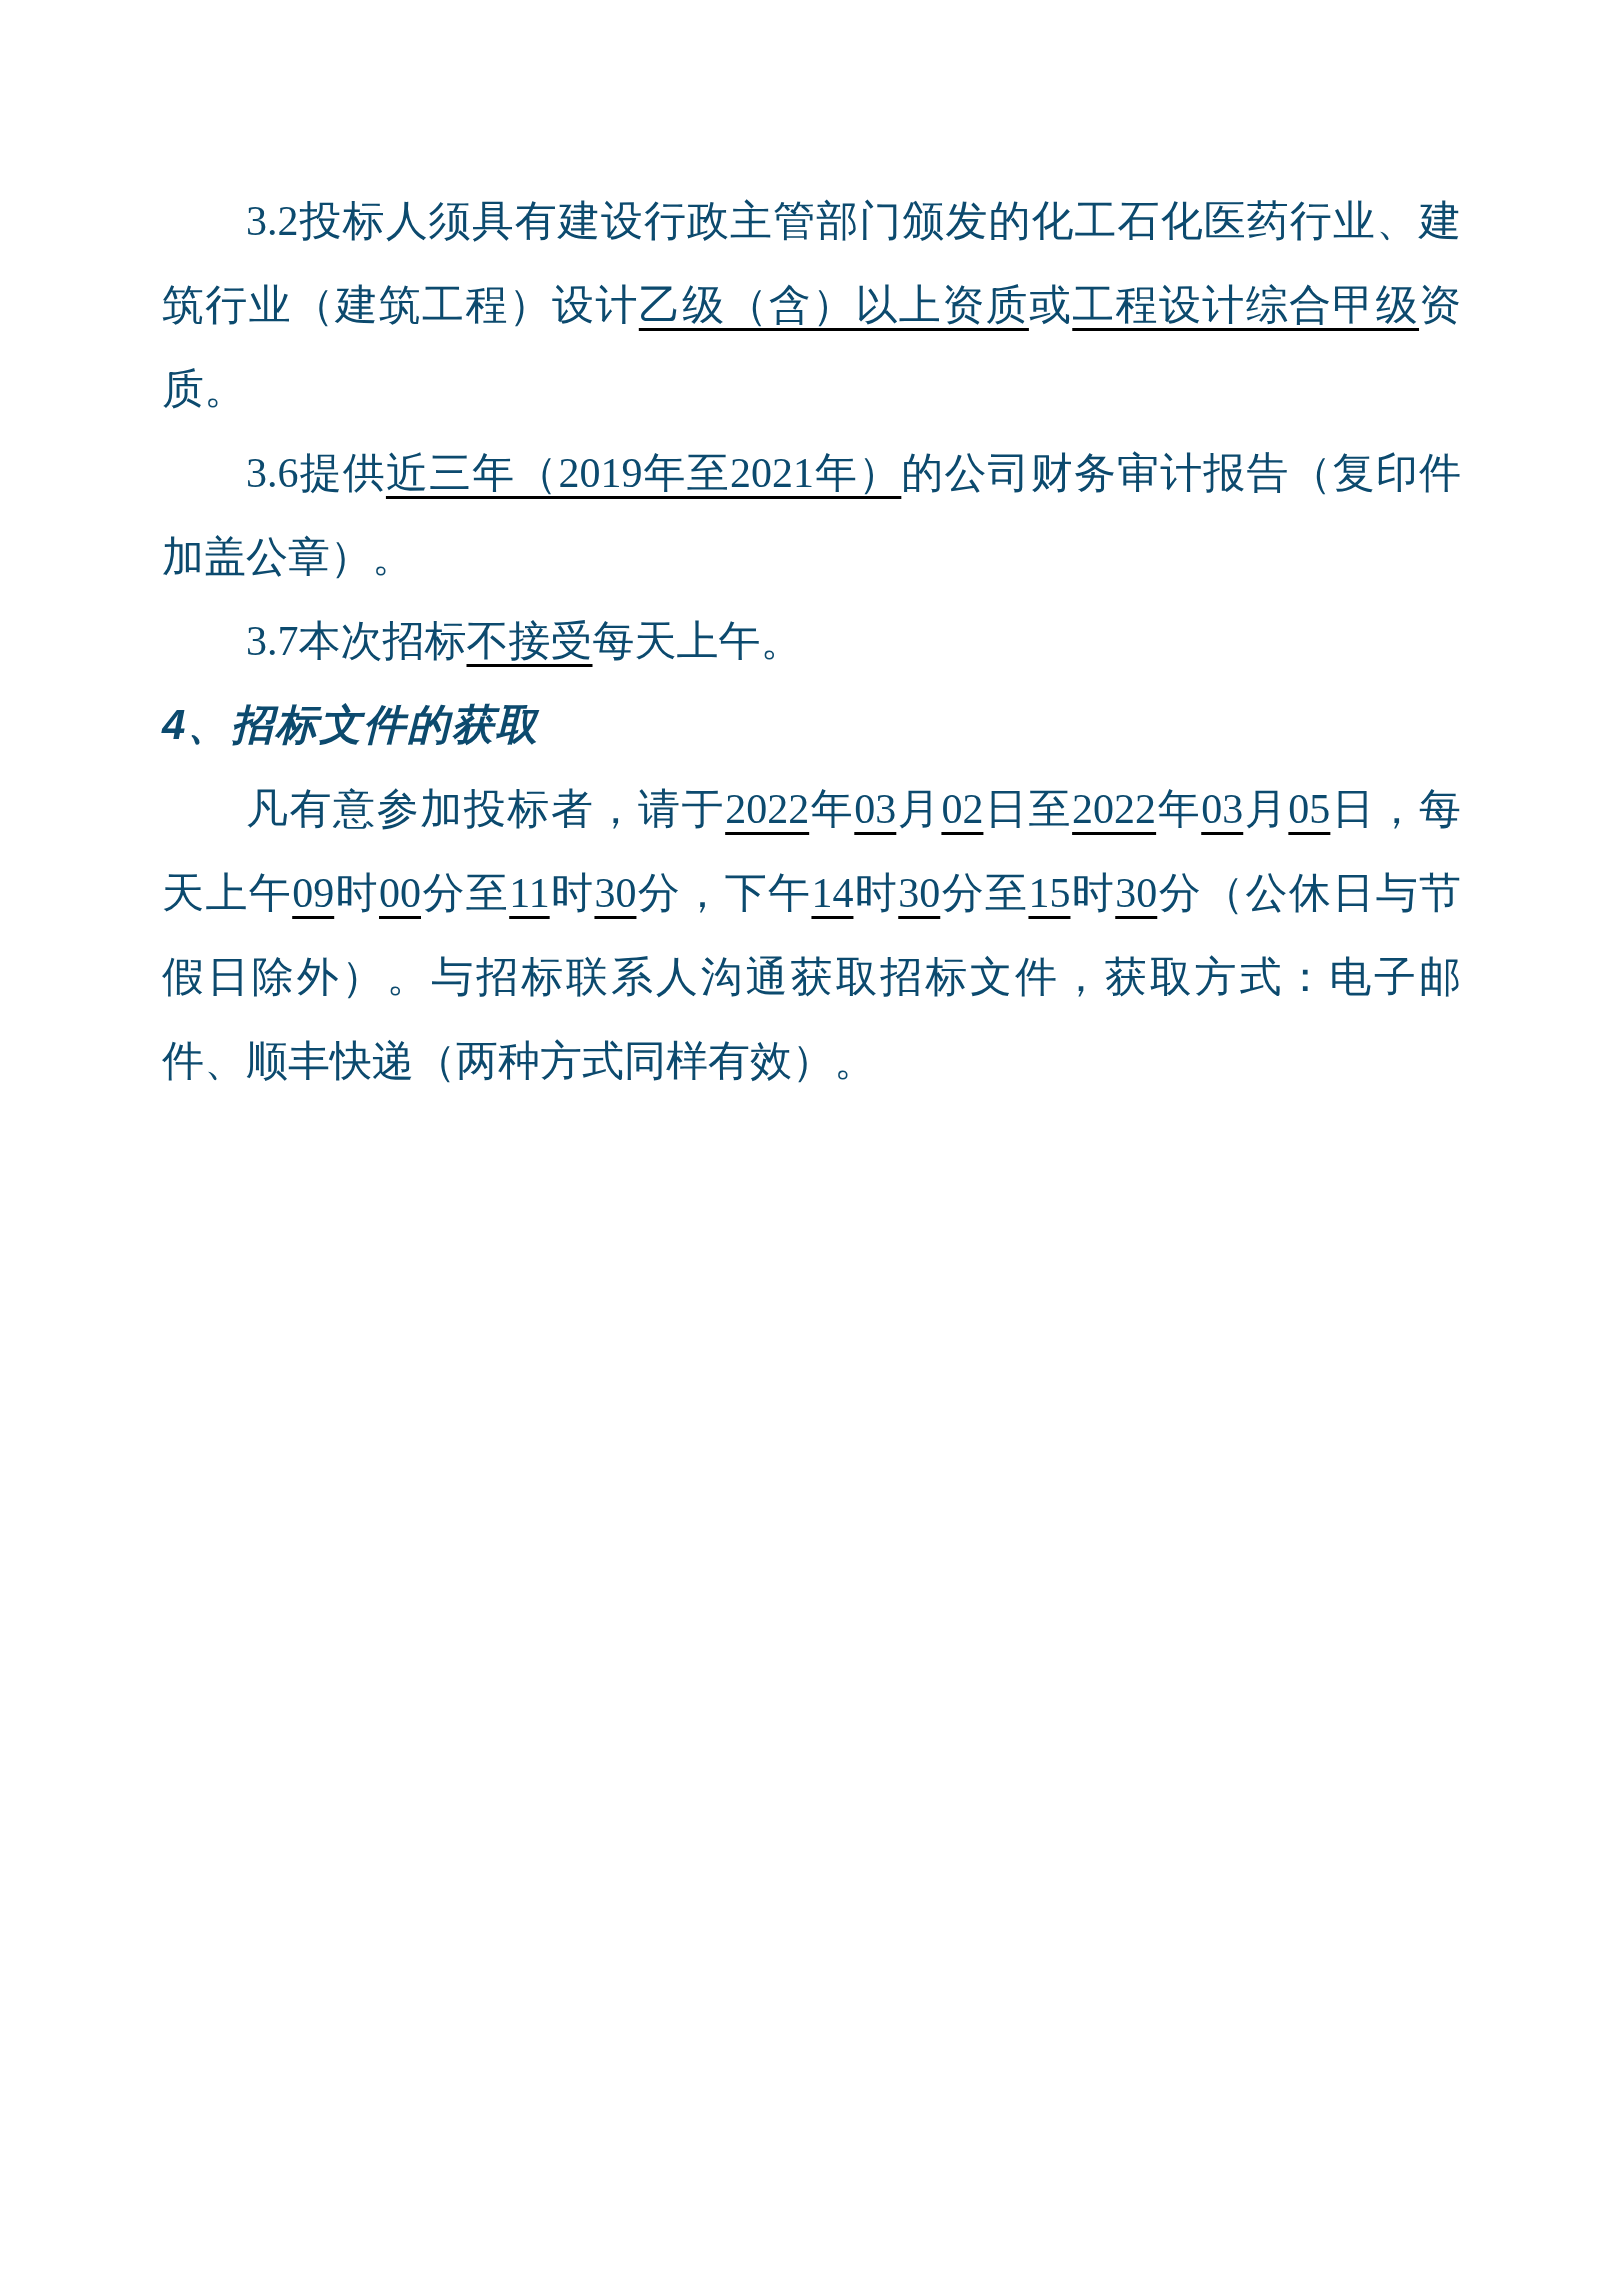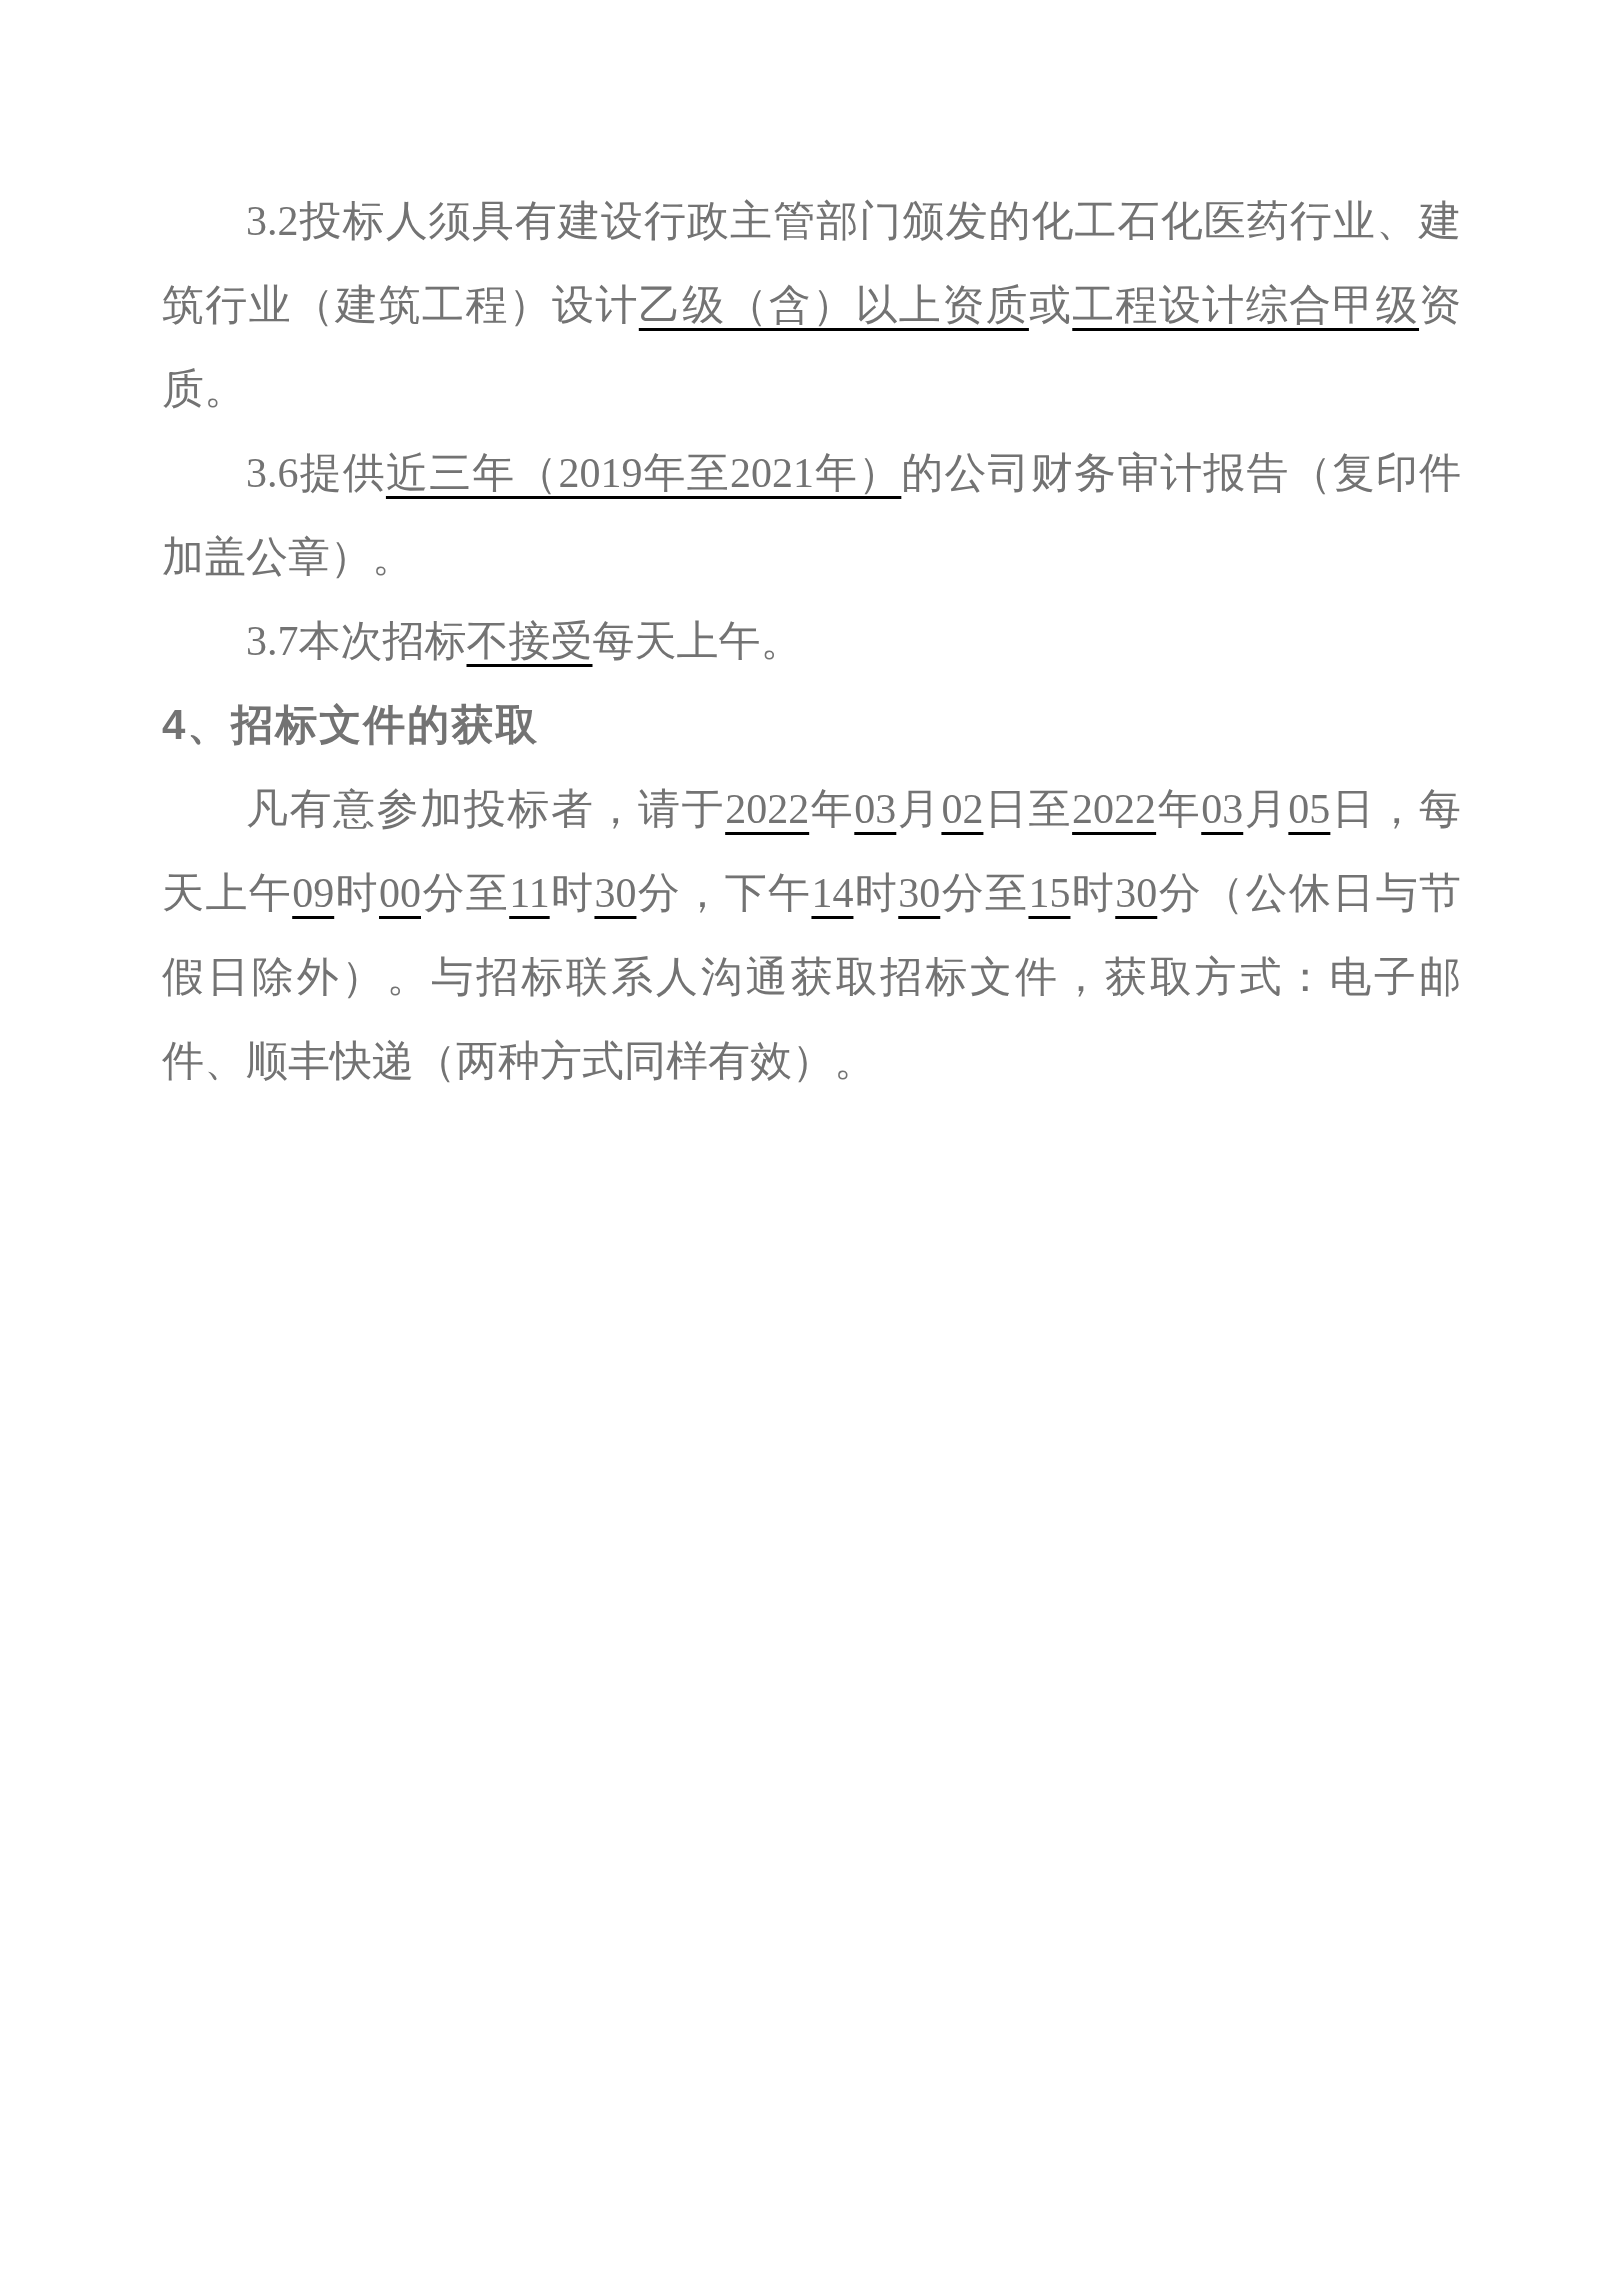--- a/index.html
+++ b/index.html
@@ -14,35 +14,36 @@
     background: #ffffff;
     box-sizing: border-box;
     padding: 179px 161px 0 162px;
     overflow: hidden;
   }
   .doc-body {
     width: 1299px;
     font-family: "Liberation Serif", "DejaVu Serif", serif;
     font-size: 42px;
     line-height: 84px;
-    color: #737373;
+    color: #0c4a6e;
     text-align: justify;
   }
   .doc-body p {
     margin: 0;
     padding: 0;
   }
   .body-para {
     text-indent: 2em;
   }
   .heading-para {
     text-indent: 0;
     font-weight: 700;
     font-family: "Liberation Sans", "DejaVu Sans", sans-serif;
     letter-spacing: 2px;
+    font-style: italic;
   }
   .u {
     text-decoration: underline;
     text-decoration-thickness: 2.9px;
     text-underline-offset: 8.8px;
     text-decoration-color: #000000;
   }
 </style>
 </head>
 <body>

